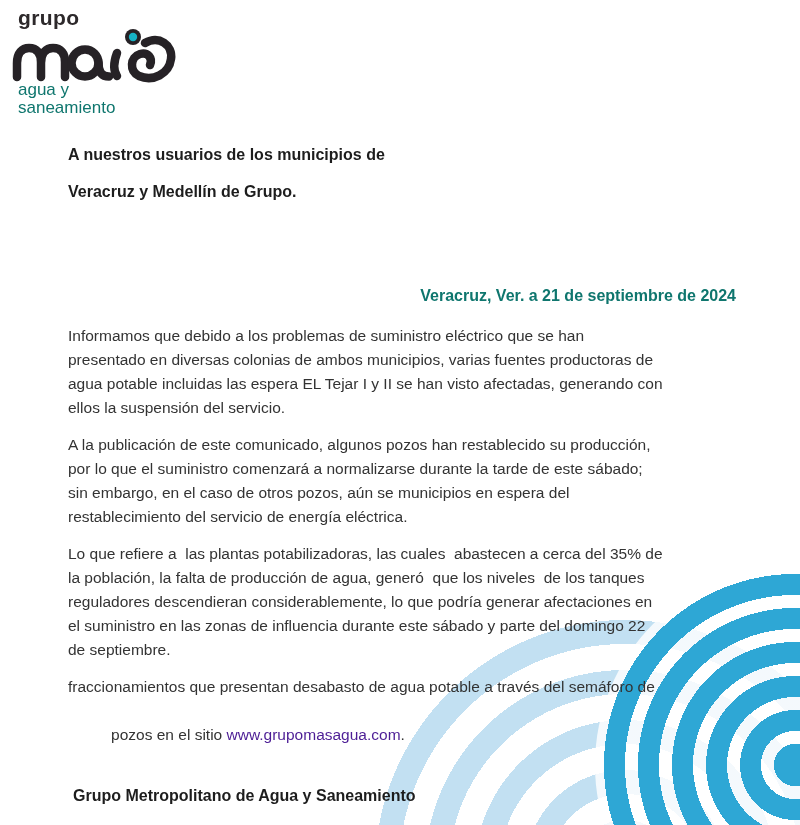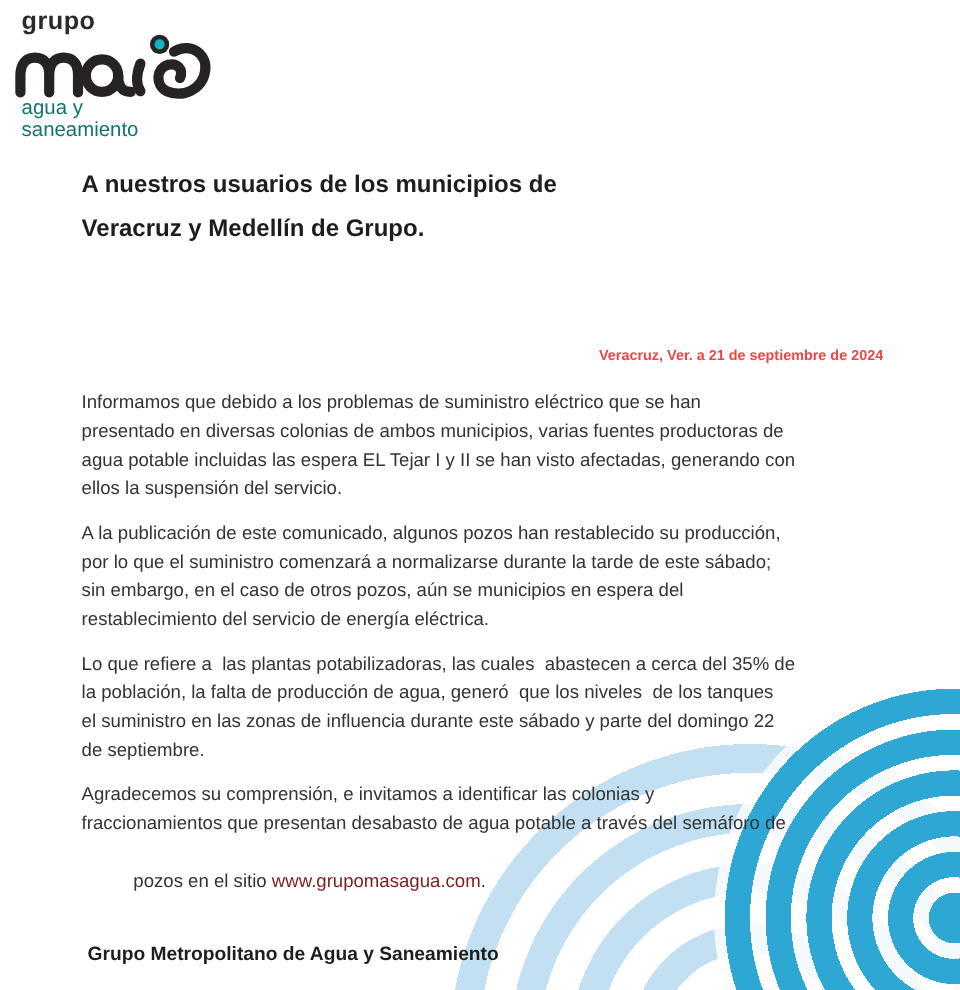--- a/index.html
+++ b/index.html
@@ -20,29 +20,29 @@
   
   .content{position:absolute;inset:0;z-index:1;}
   
   .logo{position:absolute;left:12px;top:8px;}
   .logo-grupo{margin-left:6px;font-size:21px;line-height:20px;font-weight:600;
               letter-spacing:0.4px;color:#2d292b;}
   .logo-script{display:block;margin-top:-2px;width:165px;height:62px;}
   .logo-tagline{margin-left:6px;margin-top:-7px;font-size:17px;line-height:18px;color:#0f766e;}
   
   .salutation{position:absolute;left:68px;top:136px;}
-  .salutation .hl{font-size:20px;line-height:37px;font-weight:700;color:#1d1d1d;white-space:pre;}
+  .salutation .hl{font-size:16px;line-height:37px;font-weight:700;color:#1d1d1d;white-space:pre;}
   
   .dateline{position:absolute;left:68px;top:284px;width:668px;text-align:right;
-            font-size:12px;line-height:24px;font-weight:700;color:#ef4444;white-space:pre;}
+            font-size:16px;line-height:24px;font-weight:700;color:#0f766e;white-space:pre;}
   
   .bodytext{position:absolute;left:68px;top:324px;width:705px;font-size:15.5px;color:#333333;}
   .para{margin:0 0 13px 0;}
   .ln{line-height:24px;white-space:pre;}
-  .link{color:#7f1d1d;text-decoration:none;cursor:pointer;}
+  .link{color:#4c1d95;text-decoration:none;cursor:pointer;}
   .signature{margin-top:10px;padding-left:5px;font-size:16px;line-height:24px;
              font-weight:700;color:#1d1d1d;white-space:pre;}
 </style>
 </head>
 <body>
 
 <div class="page">
 
   <div class="ripple ripple-light"></div>
   <div class="ripple ripple-dark"></div>
@@ -87,26 +87,26 @@
       <div class="para">
         <div class="ln">A la publicación de este comunicado, algunos pozos han restablecido su producción,</div>
         <div class="ln">por lo que el suministro comenzará a normalizarse durante la tarde de este sábado;</div>
         <div class="ln">sin embargo, en el caso de otros pozos, aún se municipios en espera del</div>
         <div class="ln">restablecimiento del servicio de energía eléctrica.</div>
       </div>
 
       <div class="para">
         <div class="ln">Lo que refiere a  las plantas potabilizadoras, las cuales  abastecen a cerca del 35% de</div>
         <div class="ln">la población, la falta de producción de agua, generó  que los niveles  de los tanques</div>
+        <div class="ln">reguladores descendieran considerablemente, lo que podría generar afectaciones en</div>
         <div class="ln">el suministro en las zonas de influencia durante este sábado y parte del domingo 22</div>
         <div class="ln">de septiembre.</div>
       </div>
 
       <div class="para">
-        <div class="ln">Agradecemos su comprensión, e invitamos a identificar las colonias y</div>
         <div class="ln">fraccionamientos que presentan desabasto de agua potable a través del semáforo de</div>
         <div class="ln">
           <span>pozos en el sitio </span><a class="link">www.grupomasagua.com</a><span>.</span>
         </div>
       </div>
 
       <div class="signature">Grupo Metropolitano de Agua y Saneamiento</div>
     </div>
 
   </div>

